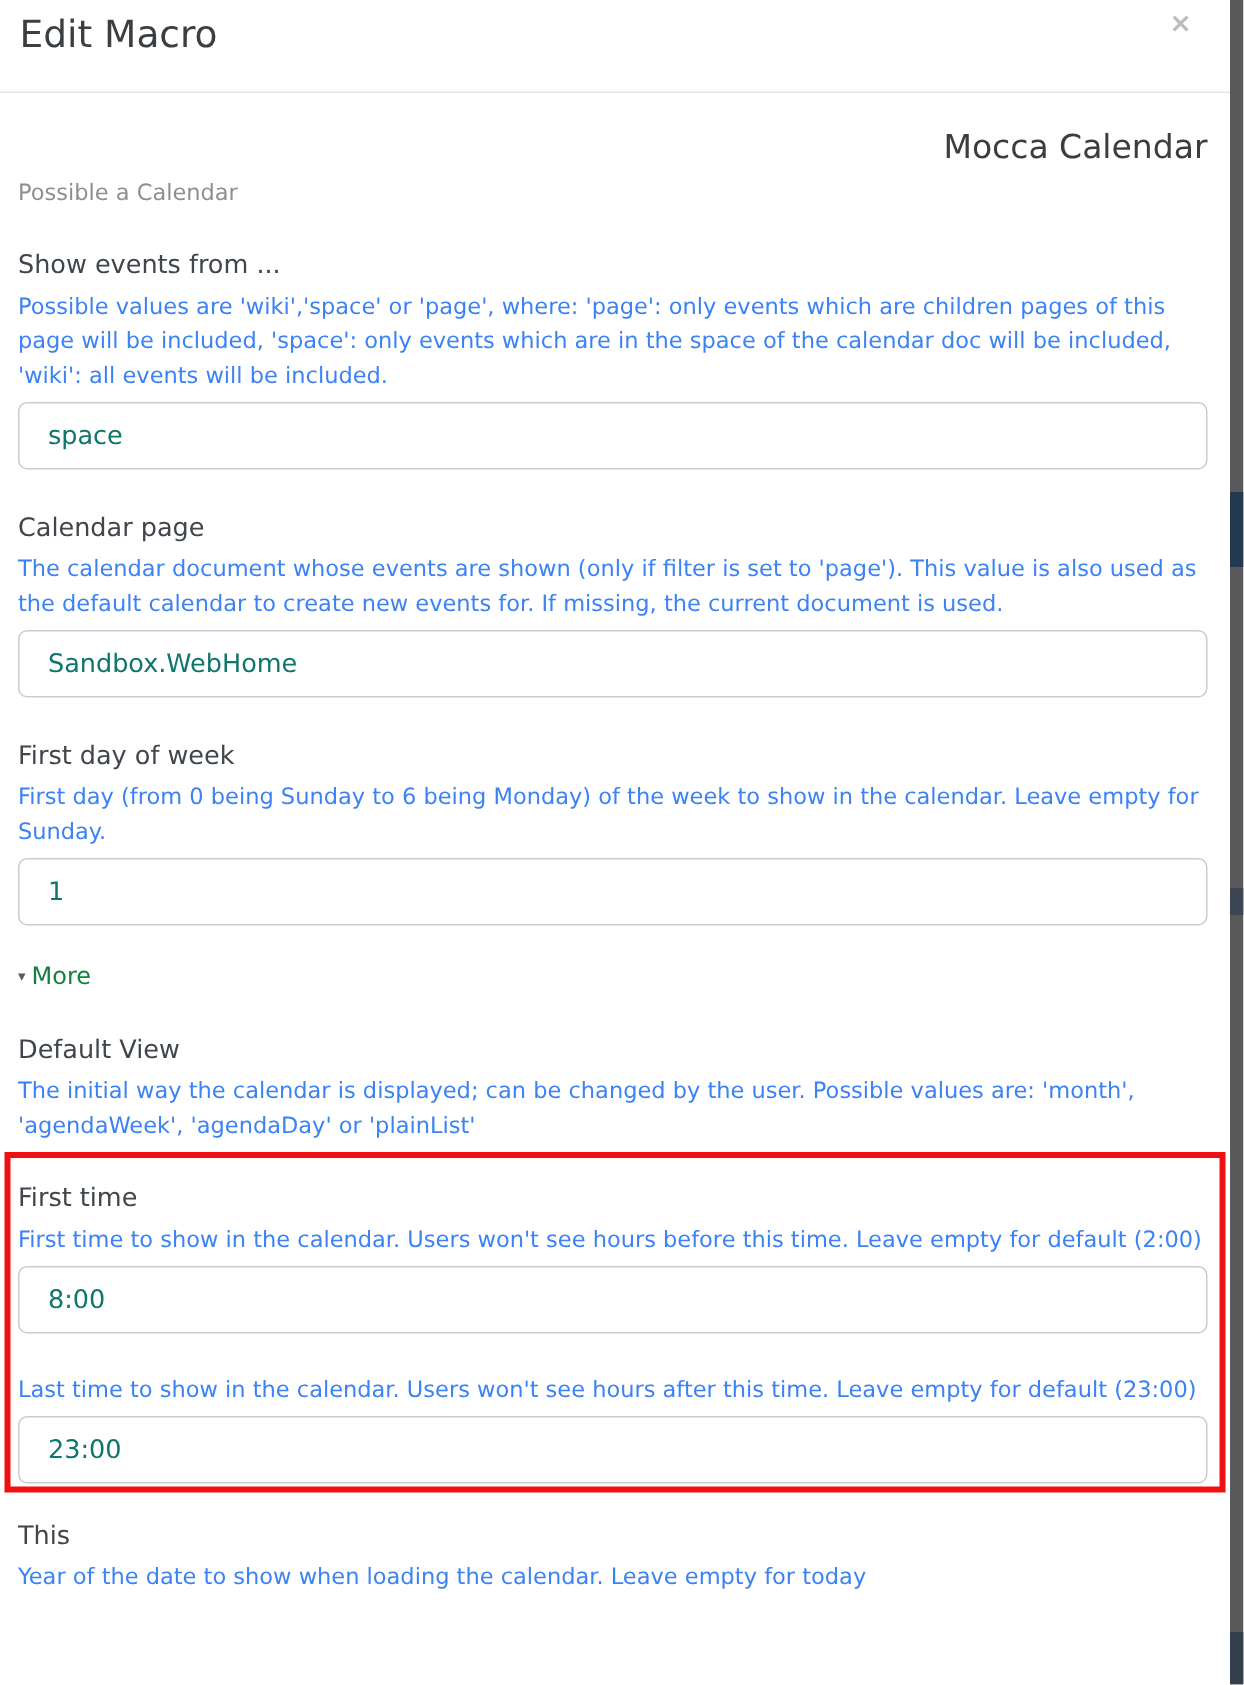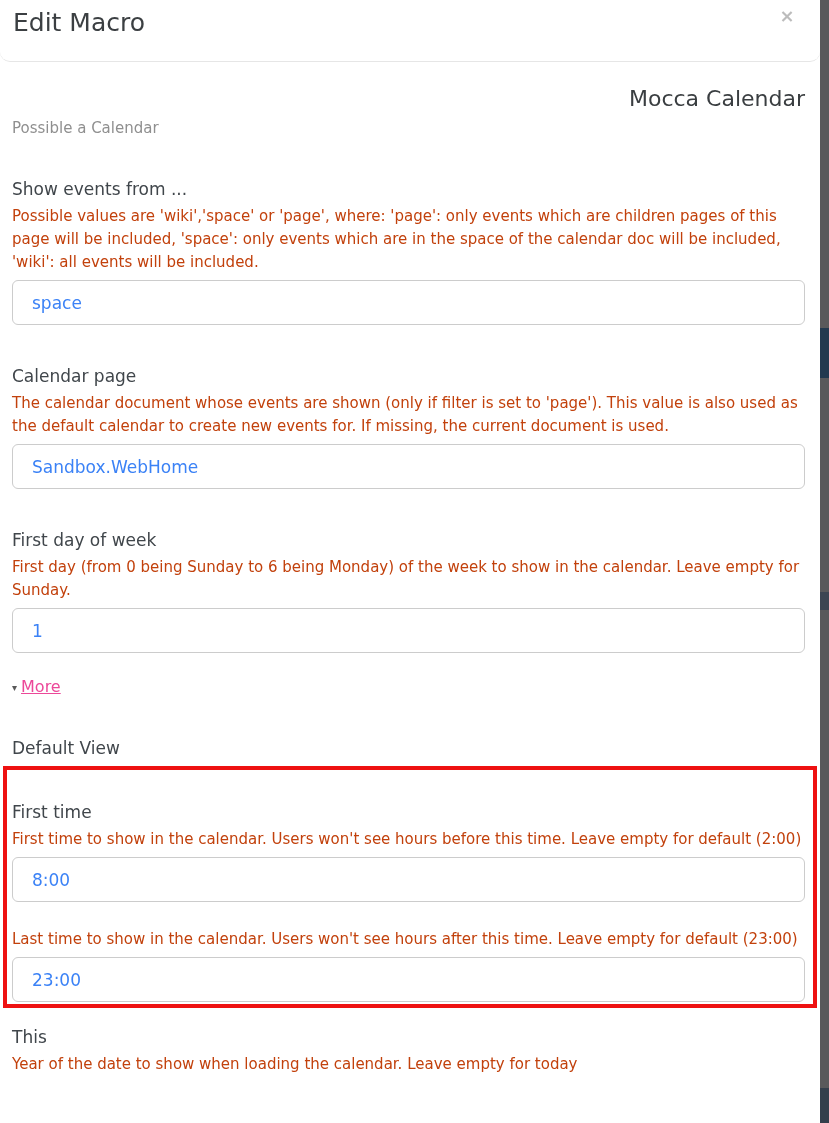--- a/index.html
+++ b/index.html
@@ -27,21 +27,20 @@
     position: absolute; top: 0; left: 0;
     width: 820px; height: 1123px;
     background: #ffffff;
   }
 
   .modal-header {
     position: relative;
     height: 62px;
     border-bottom: 1px solid #e6e6e6;
     padding: 6px 15px 0 13px;
-    border-radius: 10px;
   }
   .modal-title {
     font-size: 25px;
     line-height: 34px;
     color: #3b3f42;
     font-weight: 400;
   }
   .close-btn {
     position: absolute; top: 5px; right: 22px;
     width: 22px; height: 22px;
@@ -62,65 +61,64 @@
     font-weight: 400;
     text-align: right;
   }
   .macro-tagline {
     margin-top: 4px;
     font-size: 15px;
     line-height: 20px;
     color: #8f8f8f;
   }
 
-  .field { margin-top: 40px; }
+  .field { margin-top: 28px; }
   .field-label {
     font-size: 17px;
     line-height: 23px;
     color: #40464b;
   }
   .field-desc {
     margin-top: 4px;
     font-size: 15px;
     line-height: 23px;
-    color: #c2410c;
+    color: #3b82f6;
   }
   .field-input {
     display: block;
     margin-top: 6px;
     width: 100%;
     height: 45px;
     border: 1px solid #cccccc;
     border-radius: 6px;
     padding: 0 12px 0 19px;
     font-family: "DejaVu Sans", "Liberation Sans", sans-serif;
     font-size: 17px;
-    color: #3b82f6;
+    color: #0f766e;
     background: #ffffff;
     outline: none;
   }
 
   .more-row { margin-top: 24px; font-size: 16px; line-height: 19px; }
   .more-arrow {
     display: inline-block;
     font-size: 10px;
     color: #5a5a5a;
     vertical-align: middle;
     margin-right: 4px;
   }
   .more-link {
-    color: #ec4899;
-    text-decoration: underline;
+    color: #15803d;
     cursor: pointer;
   }
 
   .highlight-box {
     margin: 6px -12px 0 -9px;
     border: 4px solid #ee1111;
-    padding: 31px 8px 2px 5px;
+    padding: 16px 8px 2px 5px;
   }
   .highlight-box .field:first-child { margin-top: 0; }
   .highlight-box .field { margin-top: 26px; }
   .highlight-box .field:last-child { padding-bottom: 0; }
 
   .field-year { margin-top: 18px; }
 </style>
 </head>
 <body>
 
@@ -161,20 +159,21 @@
         <div class="field-desc">First day (from 0 being Sunday to 6 being Monday) of the week to show in the calendar. Leave empty for Sunday.</div>
         <input class="field-input" value="1" style="">
       </div>
 
       <div class="more-row">
         <span class="more-arrow">▾</span><span class="more-link">More</span>
       </div>
 
       <div class="field">
         <div class="field-label">Default View</div>
+        <div class="field-desc">The initial way the calendar is displayed; can be changed by the user. Possible values are: 'month', 'agendaWeek', 'agendaDay' or 'plainList'</div>
       </div>
 
       <div class="highlight-box">
         <div class="field">
           <div class="field-label">First time</div>
           <div class="field-desc">First time to show in the calendar. Users won't see hours before this time. Leave empty for default (2:00)</div>
           <input class="field-input" value="8:00" style="">
         </div>
 
         <div class="field">

